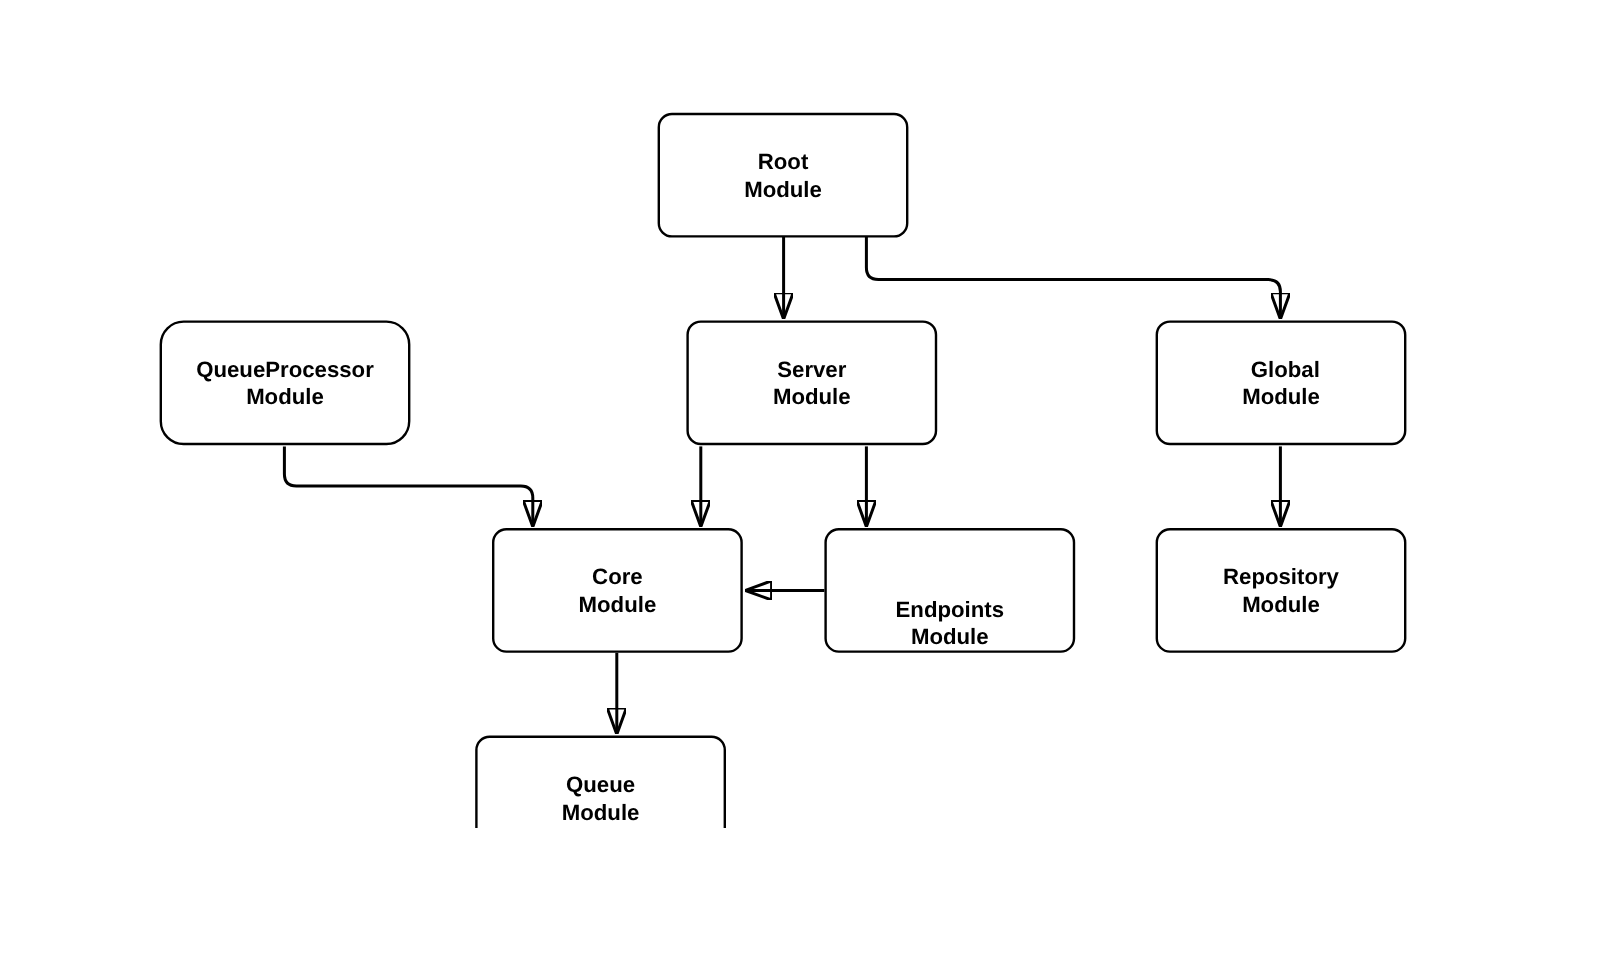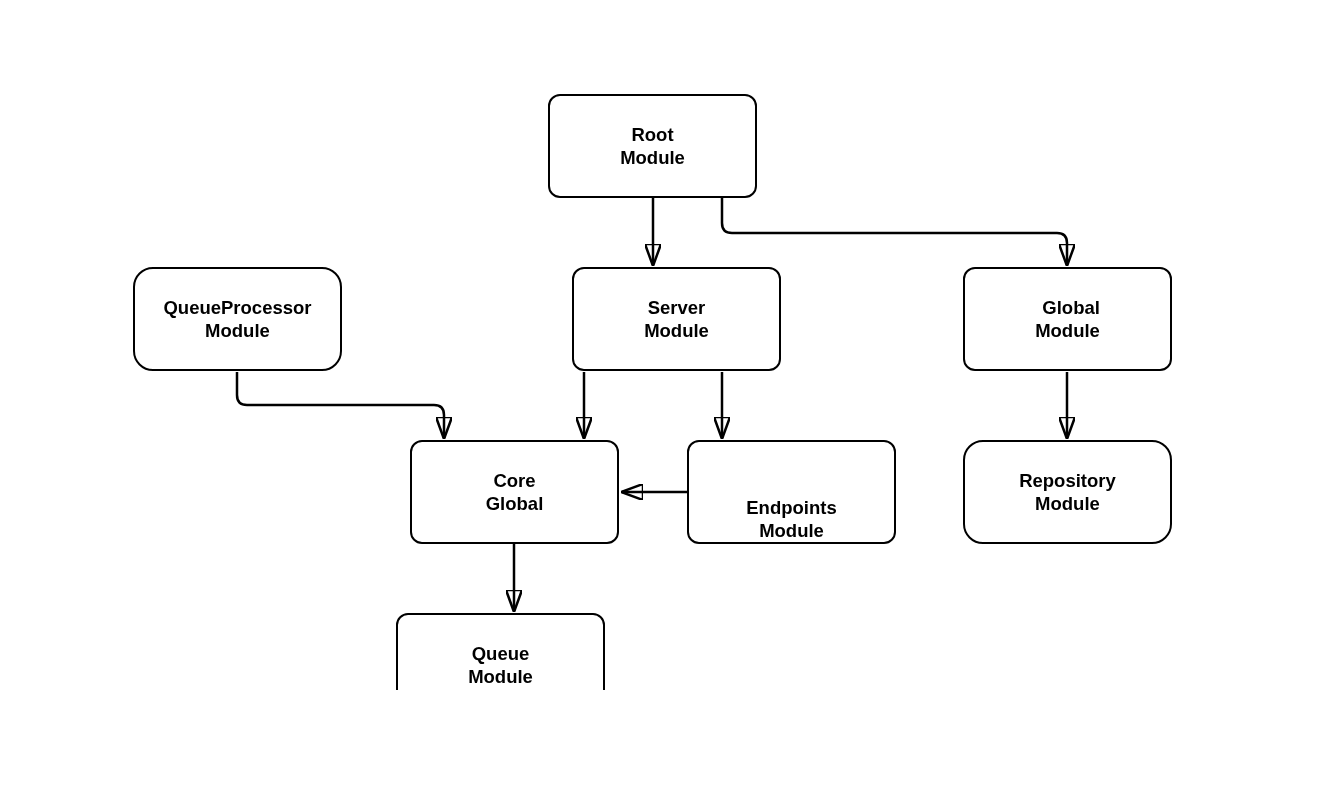--- a/index.html
+++ b/index.html
@@ -78,29 +78,29 @@
 Module</div>
   </div>
 
   <div class="node" style="left:963px; top:267px;text-align:right;">
     <div class="label">Global
 Module</div>
   </div>
 
   <div class="node" style="left:410px; top:440px;">
     <div class="label">Core
-Global</div>
+Module</div>
   </div>
 
   <div class="node" style="left:687px; top:440px;align-items:flex-end;">
     <div class="label">Endpoints
 Module</div>
   </div>
 
-  <div class="node" style="left:963px; top:440px;border-radius:20px;">
+  <div class="node" style="left:963px; top:440px;">
     <div class="label">Repository
 Module</div>
   </div>
 
   <div class="node" style="left:396px; top:613px;">
     <div class="label">Queue
 Module</div>
   </div>
 
 </div>

